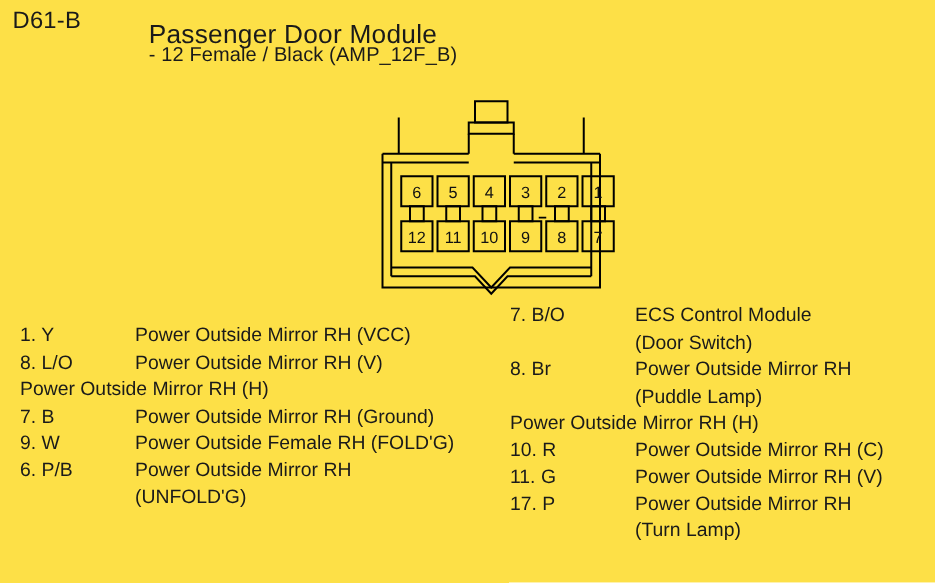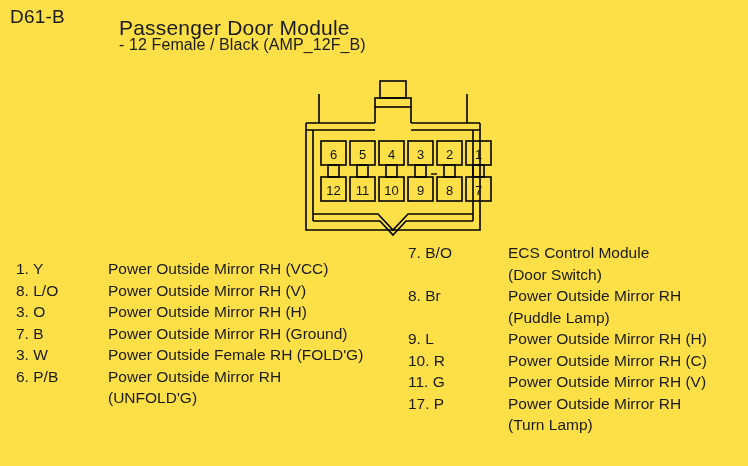--- a/index.html
+++ b/index.html
@@ -164,29 +164,28 @@
   <div class="pinlist" id="col-left">
     <div class="pin-row">
       <span class="pin-id">1. Y</span>
       <span class="pin-desc">Power Outside Mirror RH (VCC)</span>
     </div>
     <div class="pin-row">
       <span class="pin-id">8. L/O</span>
       <span class="pin-desc">Power Outside Mirror RH (V)</span>
     </div>
     <div class="pin-row">
-      <span class="pin-id">3. O</span>
       <span class="pin-desc">Power Outside Mirror RH (H)</span>
     </div>
     <div class="pin-row">
       <span class="pin-id">7. B</span>
       <span class="pin-desc">Power Outside Mirror RH (Ground)</span>
     </div>
     <div class="pin-row">
-      <span class="pin-id">3. W</span>
+      <span class="pin-id">9. W</span>
       <span class="pin-desc">Power Outside Female RH (FOLD'G)</span>
     </div>
     <div class="pin-row">
       <span class="pin-id">6. P/B</span>
       <span class="pin-desc">Power Outside Mirror RH
 (UNFOLD'G)</span>
     </div>
   </div>
 
   <div class="pinlist" id="col-right">
@@ -194,21 +193,20 @@
       <span class="pin-id">7. B/O</span>
       <span class="pin-desc">ECS Control Module
 (Door Switch)</span>
     </div>
     <div class="pin-row">
       <span class="pin-id">8. Br</span>
       <span class="pin-desc">Power Outside Mirror RH
 (Puddle Lamp)</span>
     </div>
     <div class="pin-row">
-      <span class="pin-id">9. L</span>
       <span class="pin-desc">Power Outside Mirror RH (H)</span>
     </div>
     <div class="pin-row">
       <span class="pin-id">10. R</span>
       <span class="pin-desc">Power Outside Mirror RH (C)</span>
     </div>
     <div class="pin-row">
       <span class="pin-id">11. G</span>
       <span class="pin-desc">Power Outside Mirror RH (V)</span>
     </div>

